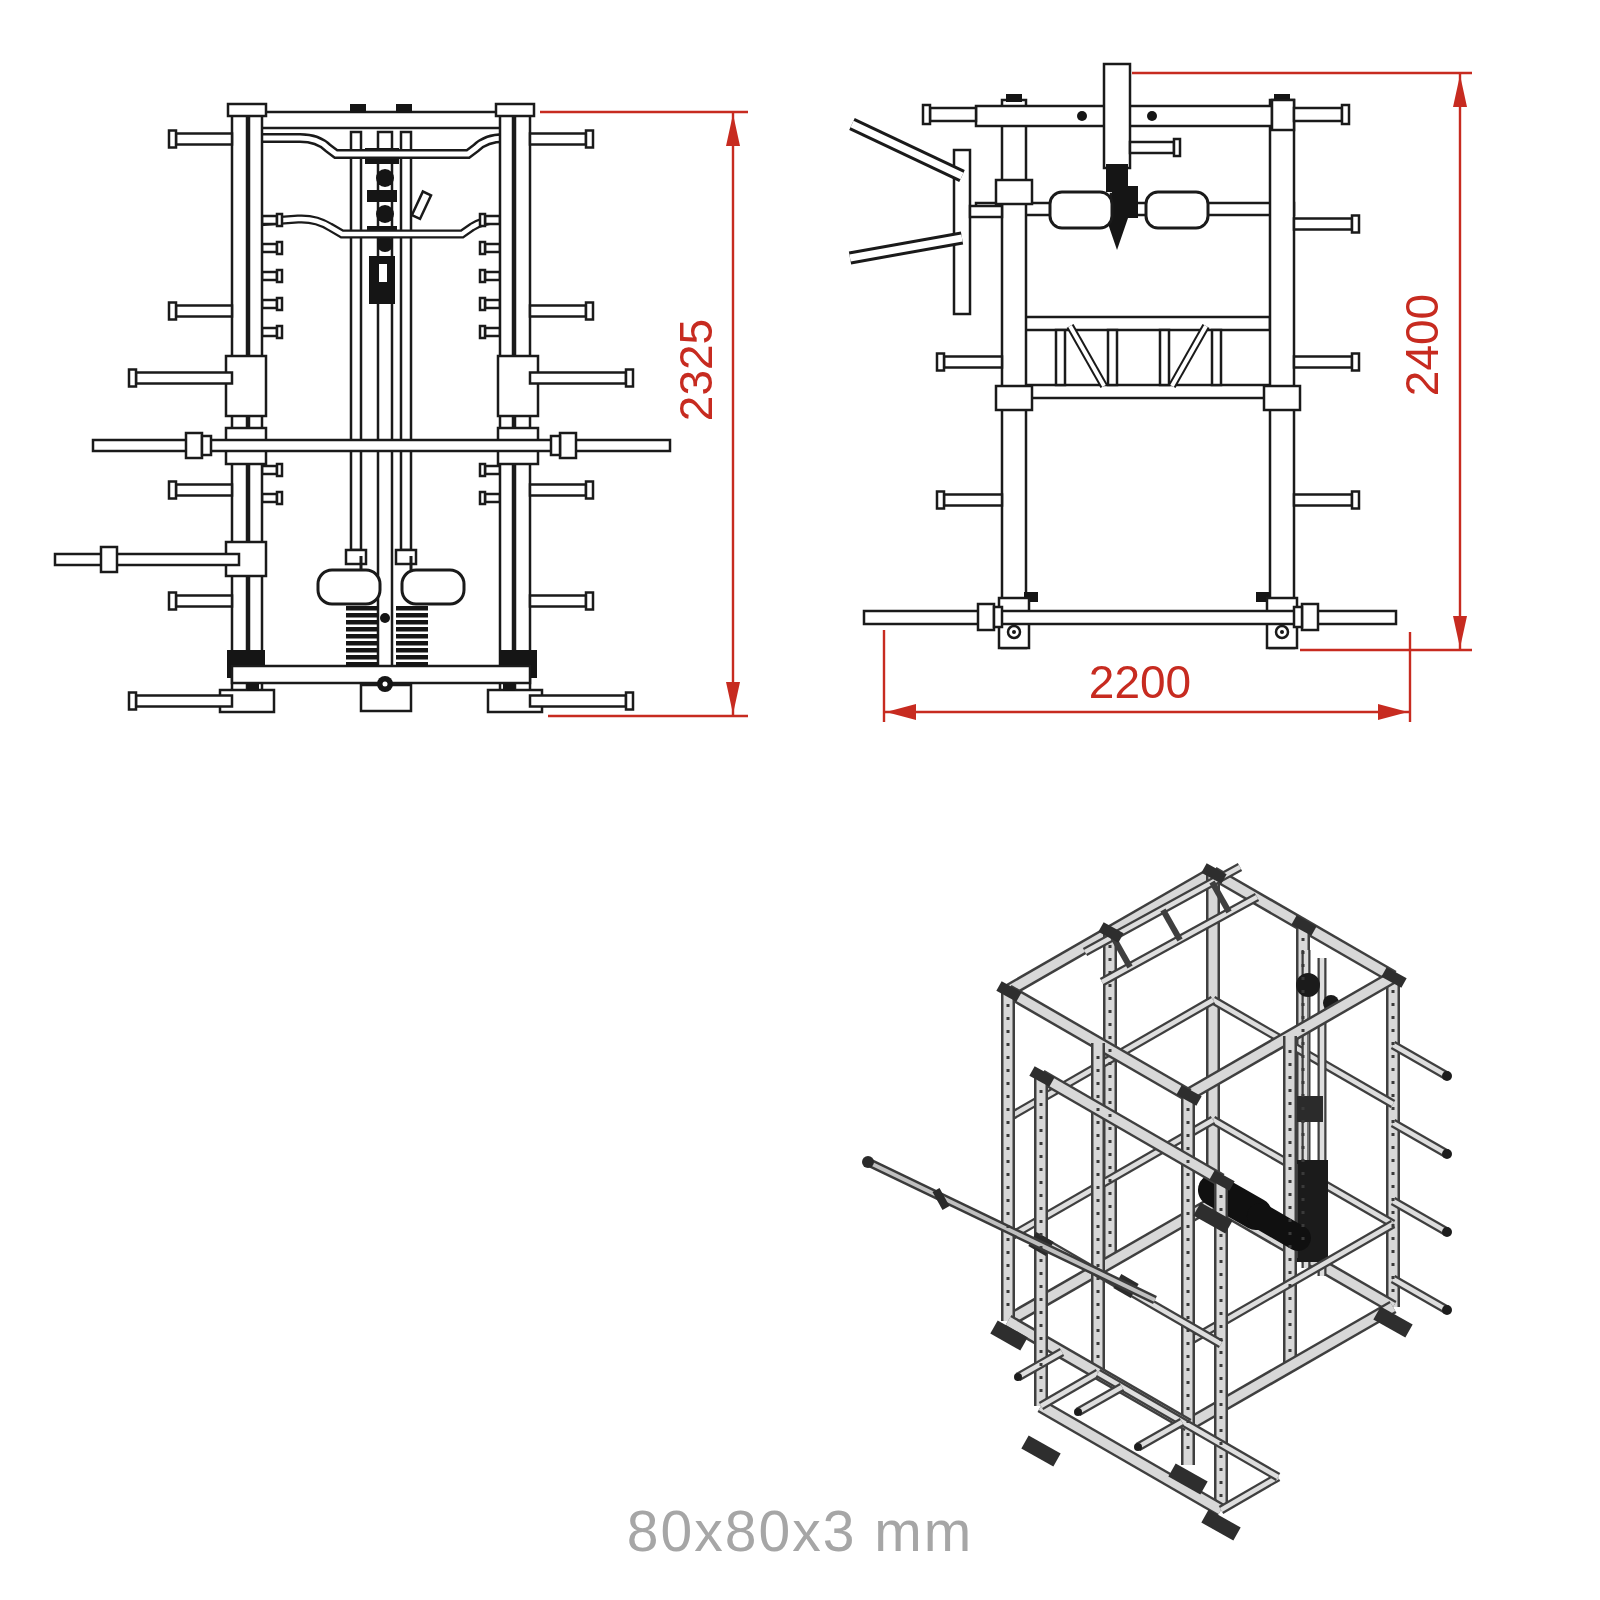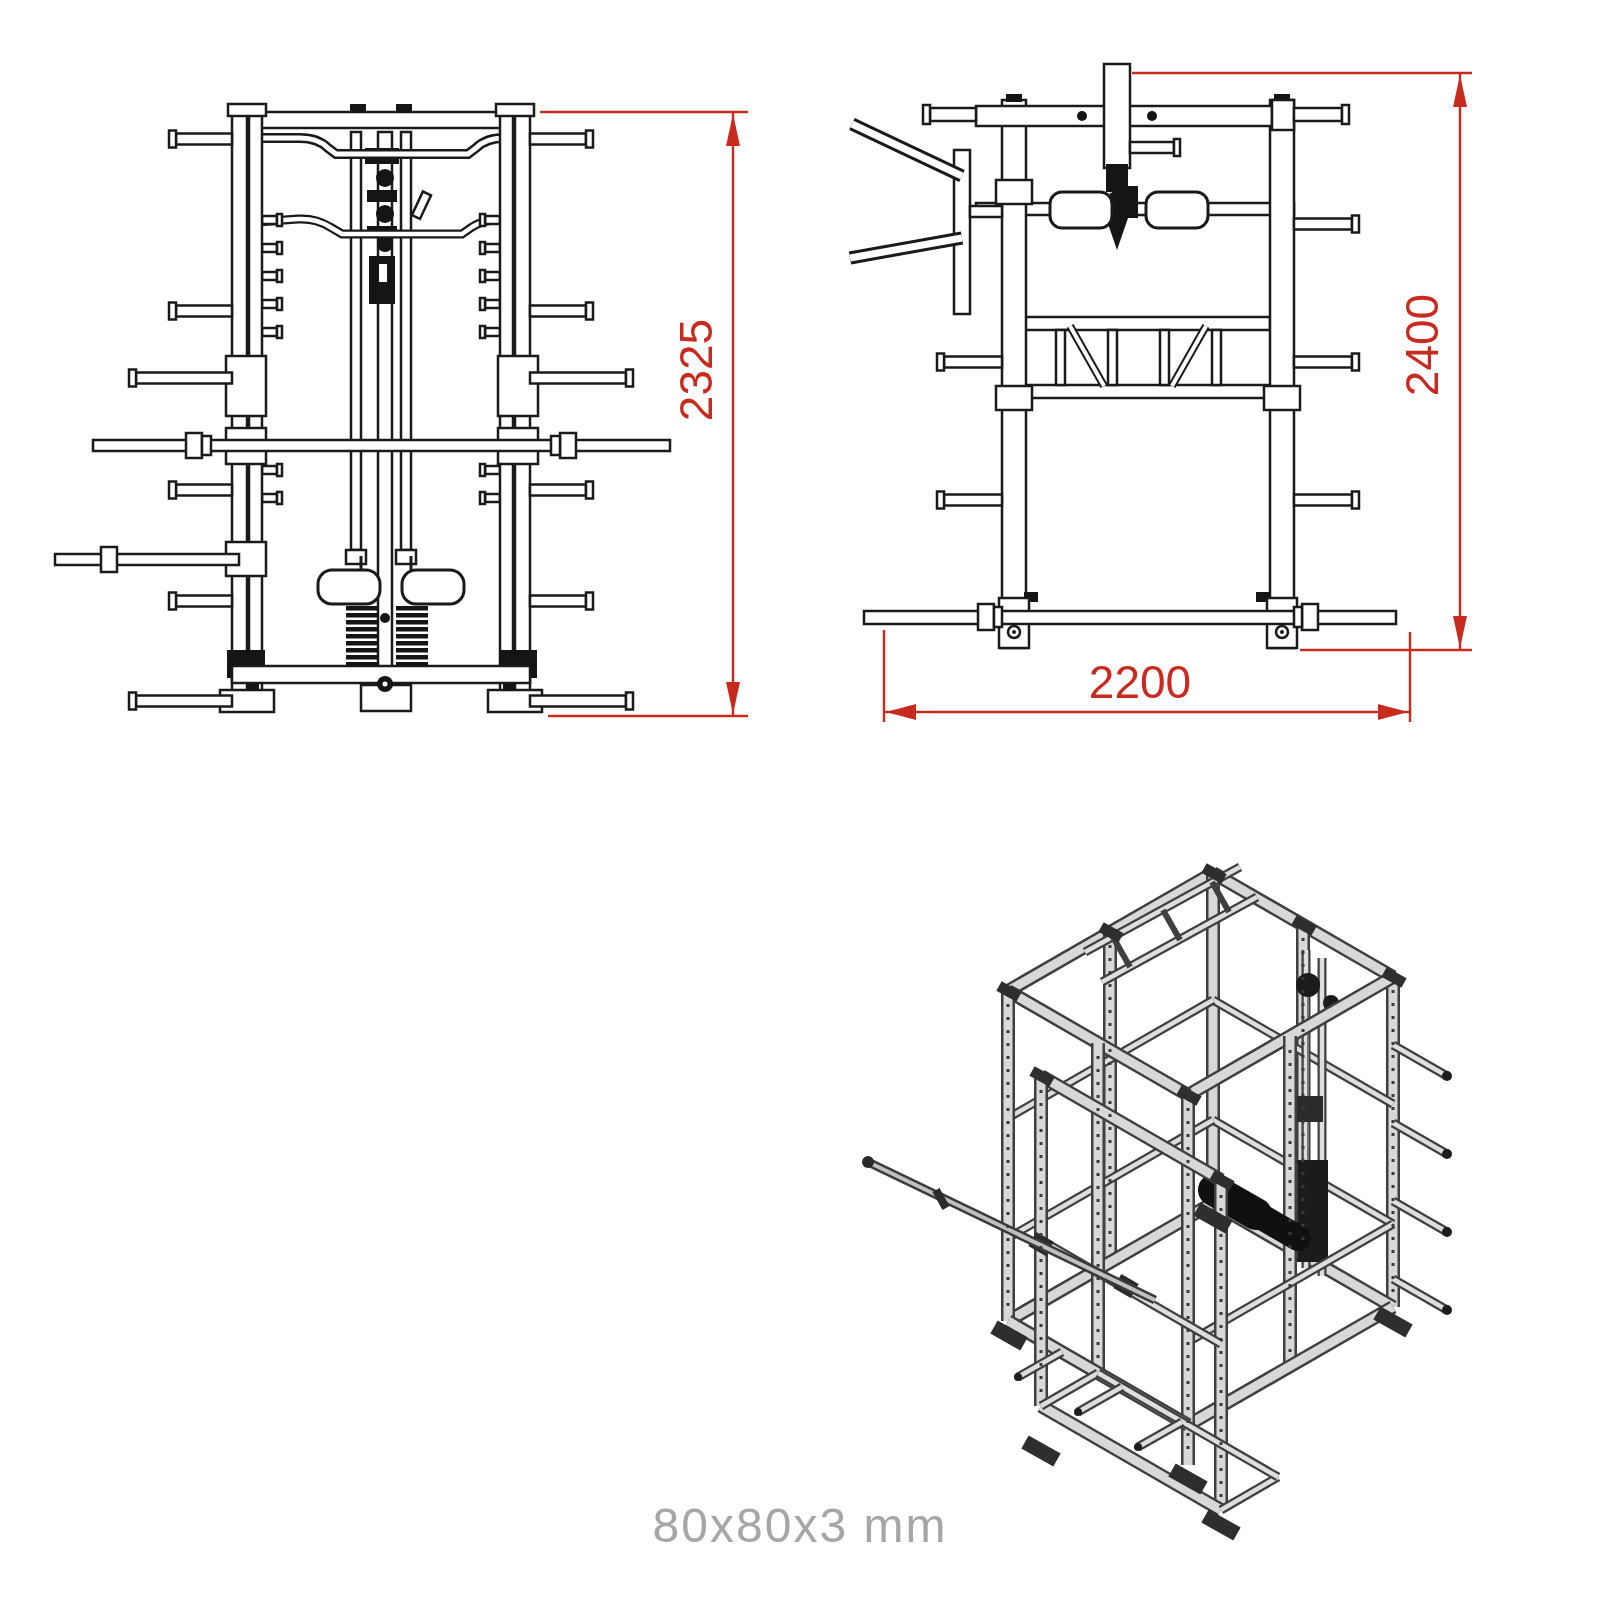--- a/index.html
+++ b/index.html
@@ -32,21 +32,21 @@
   .holes{stroke:#3a3a3a;stroke-width:3;stroke-dasharray:3 10;fill:none;}
   .slab{stroke:#2e2e2e;stroke-width:15;fill:none;}
   .topcap{stroke:#2e2e2e;stroke-width:11;fill:none;}
   .cable{stroke:#777;stroke-width:2;fill:none;}
   .axle{stroke:#888;stroke-width:4;fill:none;}
   .roll{stroke:#101010;fill:none;stroke-linecap:round;}
   .isoblk{fill:#1b1b1b;}
   .isoblk2{fill:#2b2b2b;}
   .isocap{fill:#1d1d1d;}
   #caption{position:absolute;left:800px;top:1498px;transform:translateX(-50%);
-           font-size:48px;font-weight:300;color:#a6a6a6;letter-spacing:2px;white-space:nowrap;}
+           font-size:57px;font-weight:300;color:#a6a6a6;letter-spacing:2px;white-space:nowrap;}
 </style>
 </head>
 <body>
 
 <div id="canvas">
 <svg width="1600" height="1600" viewBox="0 0 1600 1600">
 
   <defs>
     <g id="pegL56">
           <rect class="w" x="-56" y="-5.5" width="56" height="11"></rect>

